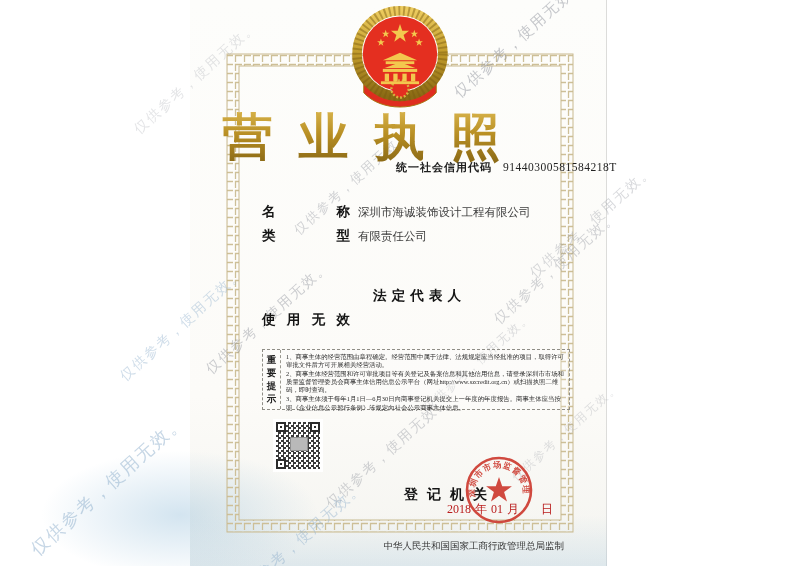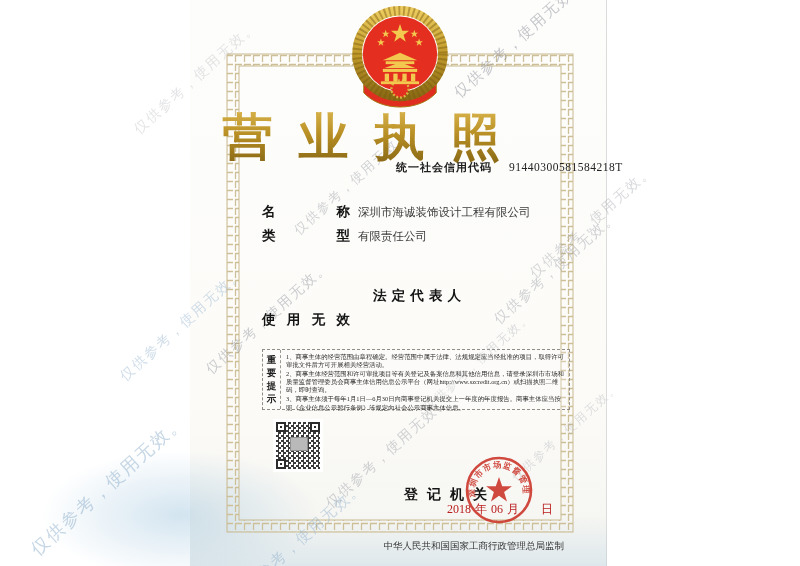--- a/index.html
+++ b/index.html
@@ -35,21 +35,21 @@
   
   .emblem{position:absolute;left:344px;top:5px;width:112px;height:103px;}
   
   .doc-title{position:absolute;left:0;top:104px;width:723px;text-align:center;
              font-family:"Liberation Serif","DejaVu Serif",serif;font-weight:bold;
              font-size:50px;letter-spacing:26px;text-indent:26px;
              background:linear-gradient(180deg,#e0bc55 0%,#b88f24 45%,#7e5f12 100%);
              -webkit-background-clip:text;background-clip:text;color:transparent;
              text-shadow:0 0 0 rgba(0,0,0,0);}
   
-  .credit{position:absolute;left:396px;top:160px;display:flex;align-items:baseline;gap:17px;}
+  .credit{position:absolute;left:396px;top:160px;display:flex;align-items:baseline;gap:11px;}
   .credit .lab{font-size:11px;font-weight:bold;color:#1c1c1c;letter-spacing:1px;}
   .credit .val{font-size:11.5px;color:#222;font-family:"Liberation Serif",serif;letter-spacing:.5px;}
   
   .field-row{position:absolute;left:262px;width:310px;display:flex;}
   .f-label{width:88px;flex:0 0 88px;font-size:13.5px;font-weight:bold;color:#141414;
            text-align:justify;text-align-last:justify;text-justify:inter-character;line-height:17px;}
   .f-value{margin-left:8px;width:214px;font-size:11.5px;color:#3c3c3c;line-height:15px;
            font-family:"Liberation Serif",serif;padding-top:2px;}
   .r1{top:203px;} .r2{top:227px;} .r3{top:251px;} .r4{top:287px;justify-content:center;} .r5{top:311px;}
   
@@ -185,21 +185,21 @@
     <div class="finder f-tl"></div>
     <div class="finder f-tr"></div>
     <div class="finder f-bl"></div>
     <div class="logo"></div>
   </div>
 
   <div class="reg-label">登记机关</div>
   <div class="date-line">
     <span>2018</span>
     <span>年</span>
-    <span>06</span>
+    <span>01</span>
     <span>月</span>
     <span class="day-gap"></span>
     <span>日</span>
   </div>
 
   <svg class="seal" viewBox="0 0 70 70">
     <defs>
       <path id="sealArc" d="M 11.5,44 A 24.5,24.5 0 1 1 58.5,44" fill="none"></path>
     </defs>
     <circle cx="35" cy="35" r="32" fill="none" stroke="#cb3227" stroke-width="2.6"></circle>

